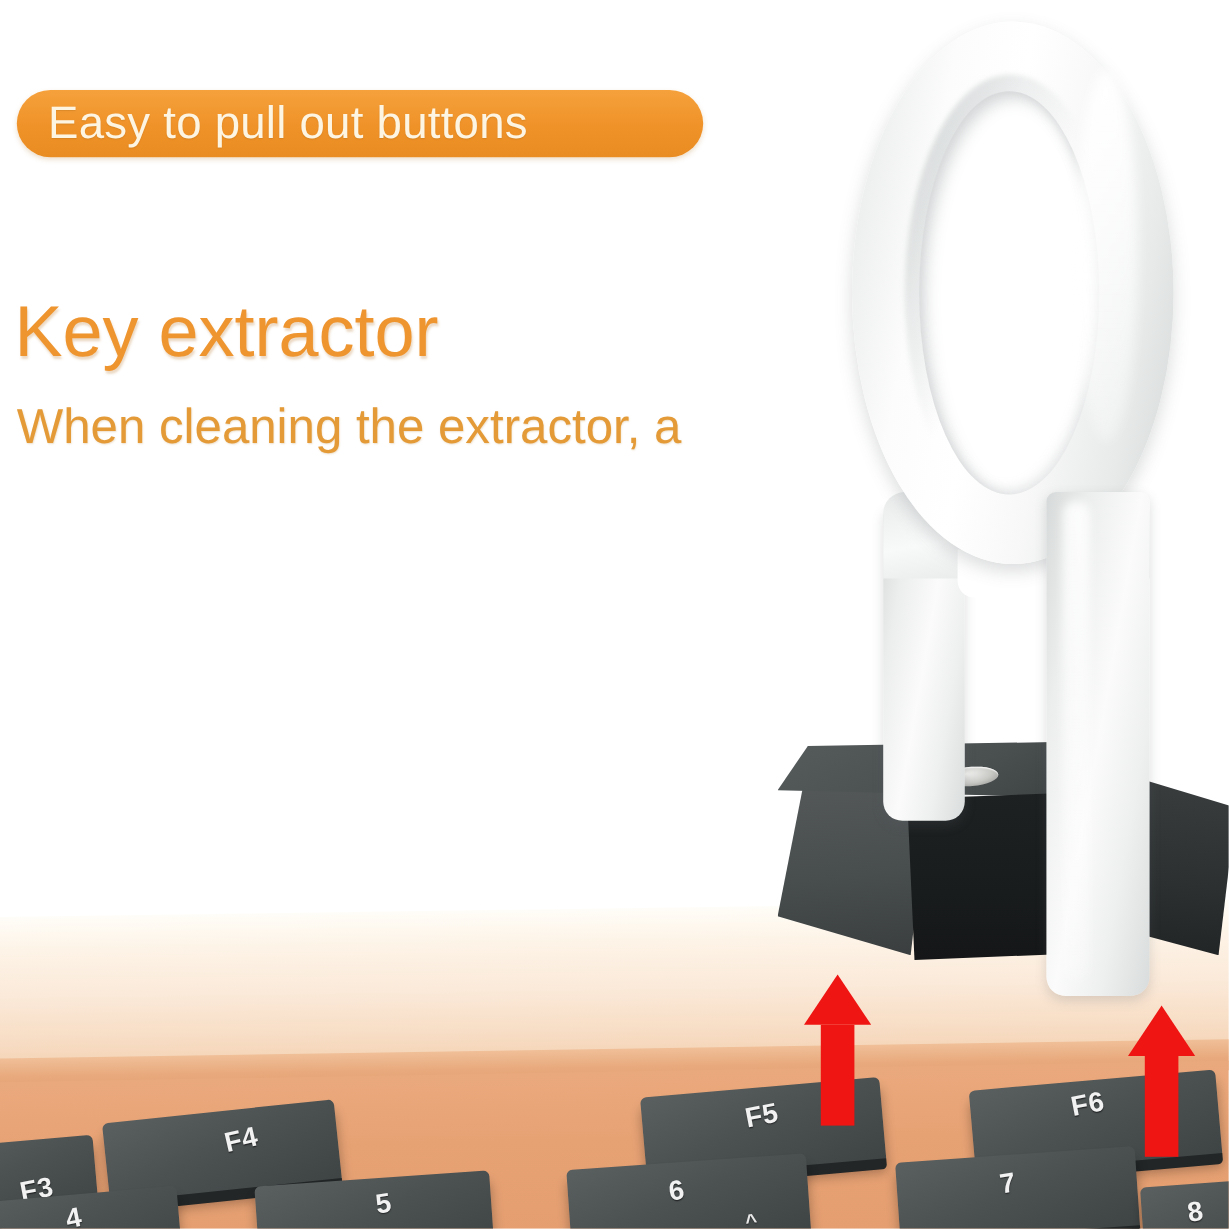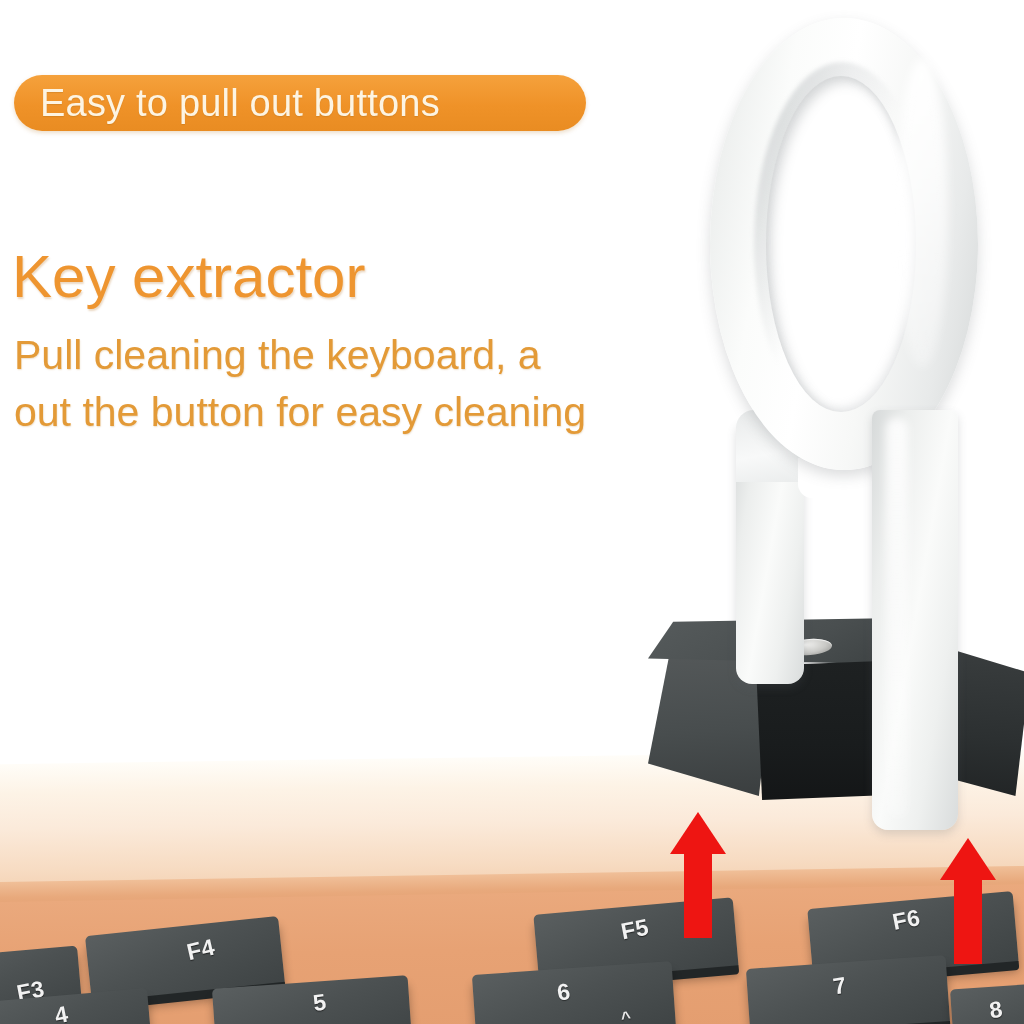--- a/index.html
+++ b/index.html
@@ -310,17 +310,16 @@
     <div class="prong-right-gloss"></div>
   </div>
 
   <div class="badge">
     <span class="badge-text">Easy to pull out buttons</span>
   </div>
 
   <div class="headline">Key extractor</div>
 
   <div class="para">
-    <span class="pline">Pull cleaning the keyboard, a</span>
-    <span class="pline">out the button for easy cleaning</span>
+    <span class="pline">When cleaning the extractor, a</span>
   </div>
 
 </div>
 
 </body></html>

